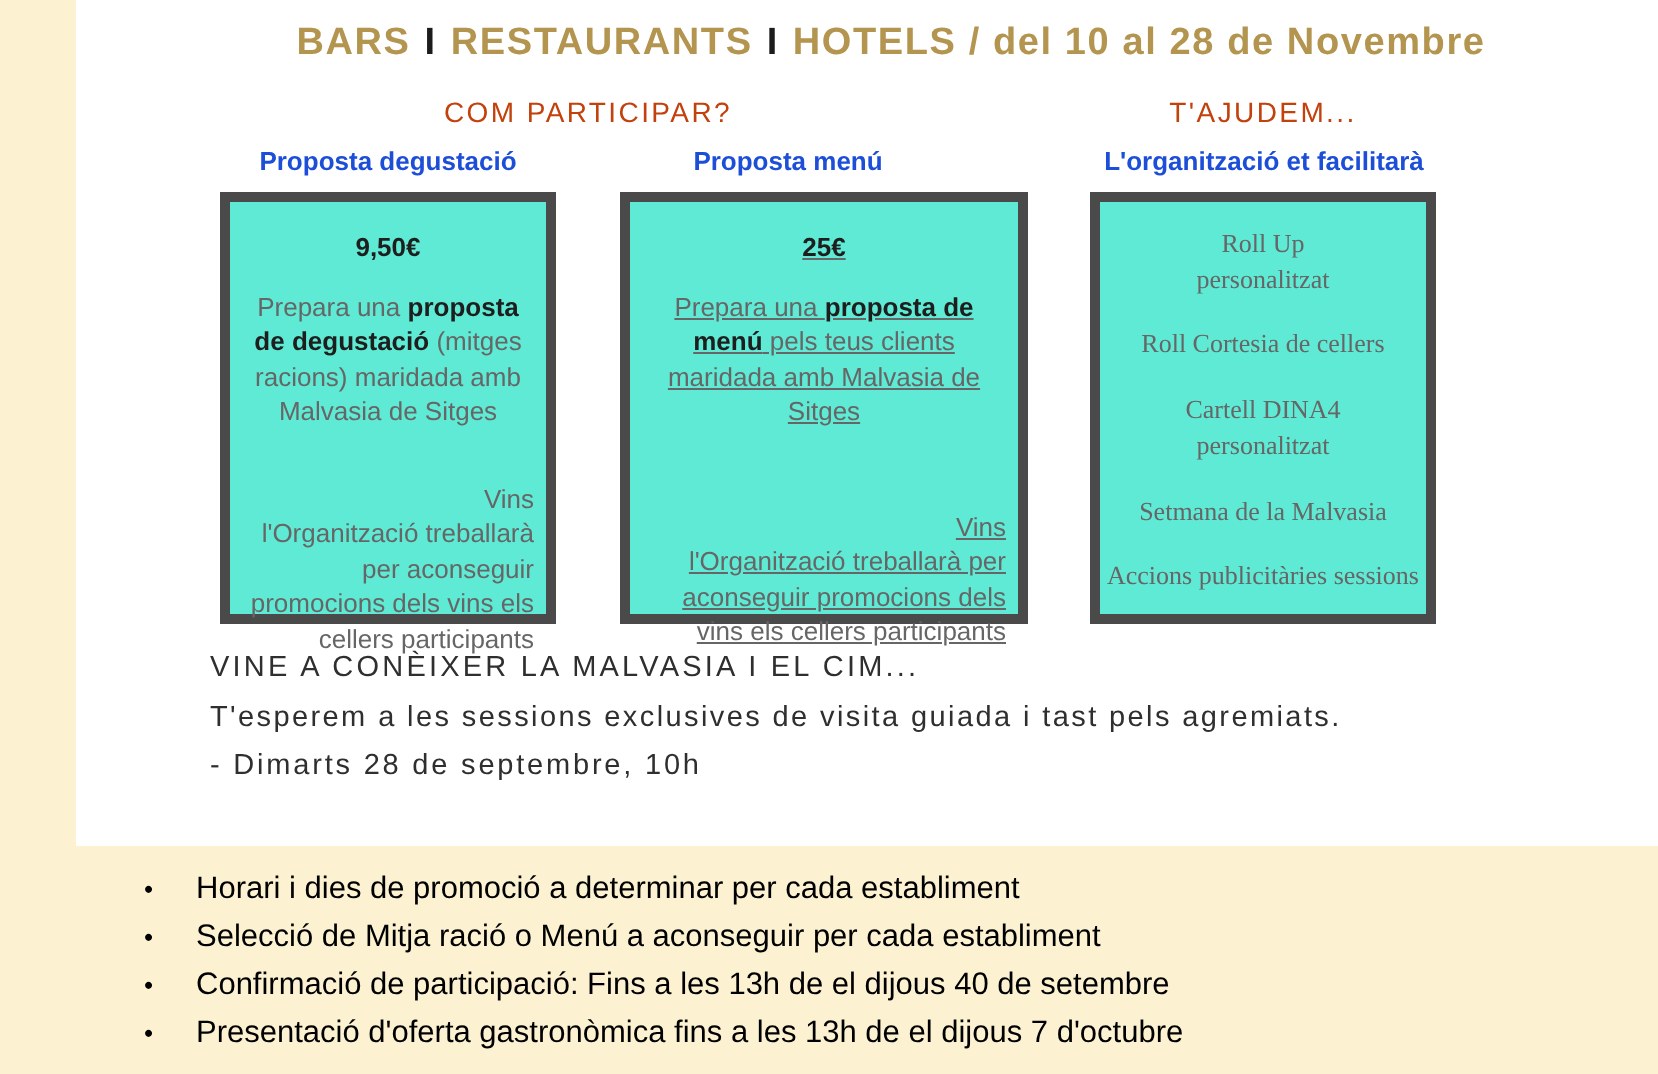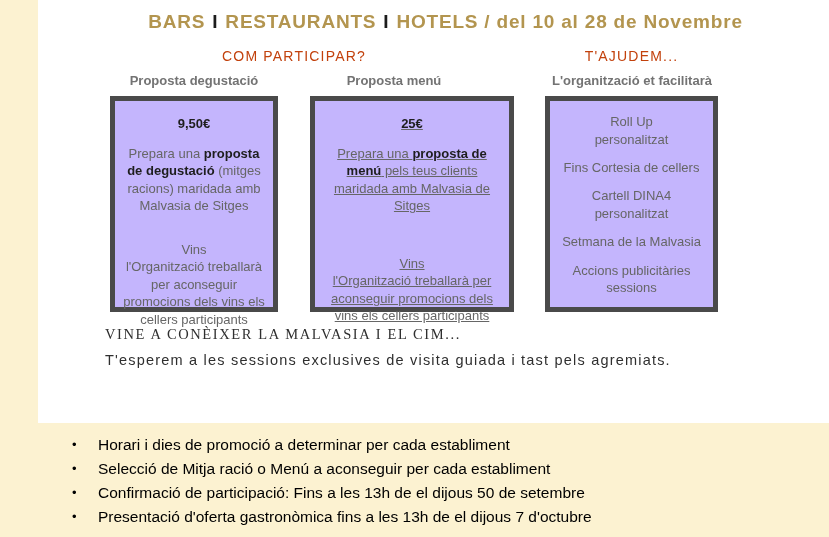--- a/index.html
+++ b/index.html
@@ -36,32 +36,32 @@
     color:#c2410c;
     text-align:center;
   }
   .section-head.left{left:72px;width:368px;}
   .section-head.right{left:507px;width:173px;}
   .col-head{
     position:absolute;
     top:73px;
     font-size:13px;
     font-weight:bold;
-    color:#737373;
+    color:#1d4ed8;
     text-align:center;
   }
   .col-head.c1{left:64px;width:184px;}
   .col-head.c2{left:264px;width:184px;}
   .col-head.c3{left:500px;width:188px;}
   .box{
     position:absolute;
     top:96px;
     height:216px;
     border:5px solid #4a4a4a;
-    background:#c4b5fd;
+    background:#5eead4;
     box-sizing:border-box;
     text-align:center;
     color:#666666;
     font-size:13px;
     line-height:1.35;
   }
   .box.b1{left:72px;width:168px;}
   .box.b2{left:272px;width:204px;text-decoration:underline;}
   .box.b3{left:507px;width:173px;}
   .box-inner{
@@ -69,41 +69,41 @@
     box-sizing:border-box;
     padding:14px 6px 10px 6px;
     display:flex;
     flex-direction:column;
     align-items:center;
   }
   .price{font-weight:bold;color:#1e1e1e;margin-bottom:12px;}
   .box .para{margin-bottom:26px;}
   .box .para b{color:#1e1e1e;}
   .box.b2 .para{margin-bottom:40px;}
-  .vins-block{margin-top:auto;margin-bottom:4px;}
+  .vins-block{margin-top:auto;margin-bottom:4px;text-align:right;}
   .facil{
     height:100%;
     box-sizing:border-box;
     padding:12px 2px 10px 2px;
     display:flex;
     flex-direction:column;
     justify-content:space-between;
     align-items:center;
+    font-family:Liberation Serif, serif;
   }
   .visit{
     position:absolute;
     left:67px;top:326px;
     color:#2f2f2f;
     text-align:left;
   }
   .visit-heading{
     font-size:14.5px;
     letter-spacing:1.6px;
     margin-bottom:9px;
-    font-family:Liberation Serif, serif;
   }
   .visit-sub{
     font-size:14.5px;
     letter-spacing:1.2px;
     margin-bottom:8px;
   }
   .visit-date{
     font-size:14.5px;
     letter-spacing:1.4px;
     margin-top:7px;
@@ -167,52 +167,53 @@
     </div>
   </div>
 
   <div class="box b3">
     <div class="facil">
       <div>
         <div>Roll Up</div>
         <div>personalitzat</div>
       </div>
       <div>
-        <div>Fins Cortesia de cellers</div>
+        <div>Roll Cortesia de cellers</div>
       </div>
       <div>
         <div>Cartell DINA4</div>
         <div>personalitzat</div>
       </div>
       <div>
         <div>Setmana de la Malvasia</div>
       </div>
       <div>
         <div>Accions  publicitàries sessions</div>
       </div>
     </div>
   </div>
 
   <div class="visit">
     <div class="visit-heading">VINE A CONÈIXER LA MALVASIA I EL CIM...</div>
     <div class="visit-sub">T'esperem a les sessions exclusives de visita guiada i tast pels agremiats.</div>
+    <div class="visit-date">- Dimarts 28 de septembre, 10h</div>
   </div>
 
 </div>
 
 <div class="bullets">
   <div class="bullet-row">
     <span class="dot">•</span>
     <span>Horari i dies de promoció a determinar per cada establiment</span>
   </div>
   <div class="bullet-row">
     <span class="dot">•</span>
     <span>Selecció de Mitja ració o Menú a aconseguir per cada establiment</span>
   </div>
   <div class="bullet-row">
     <span class="dot">•</span>
-    <span>Confirmació de participació: Fins a les 13h de el dijous 50 de setembre</span>
+    <span>Confirmació de participació: Fins a les 13h de el dijous 40 de setembre</span>
   </div>
   <div class="bullet-row">
     <span class="dot">•</span>
     <span>Presentació d'oferta gastronòmica fins a les 13h de el dijous 7 d'octubre</span>
   </div>
 </div>
 
 </body></html>

